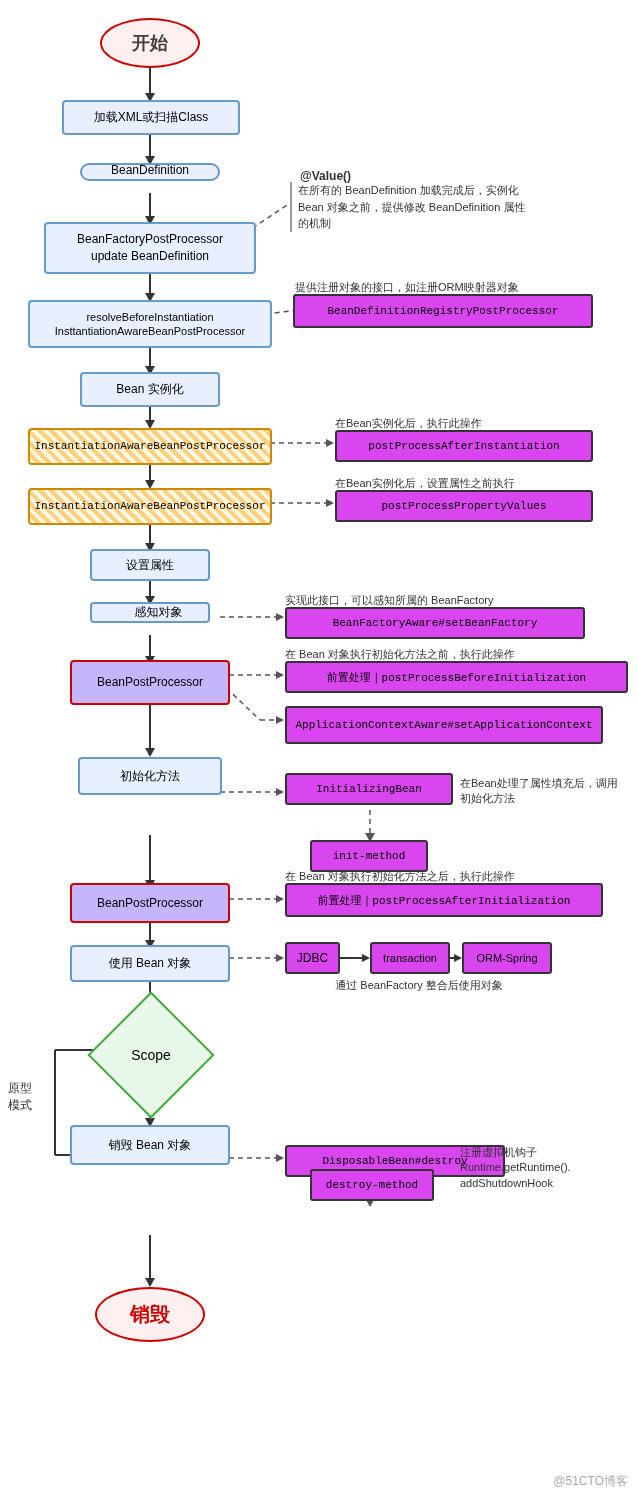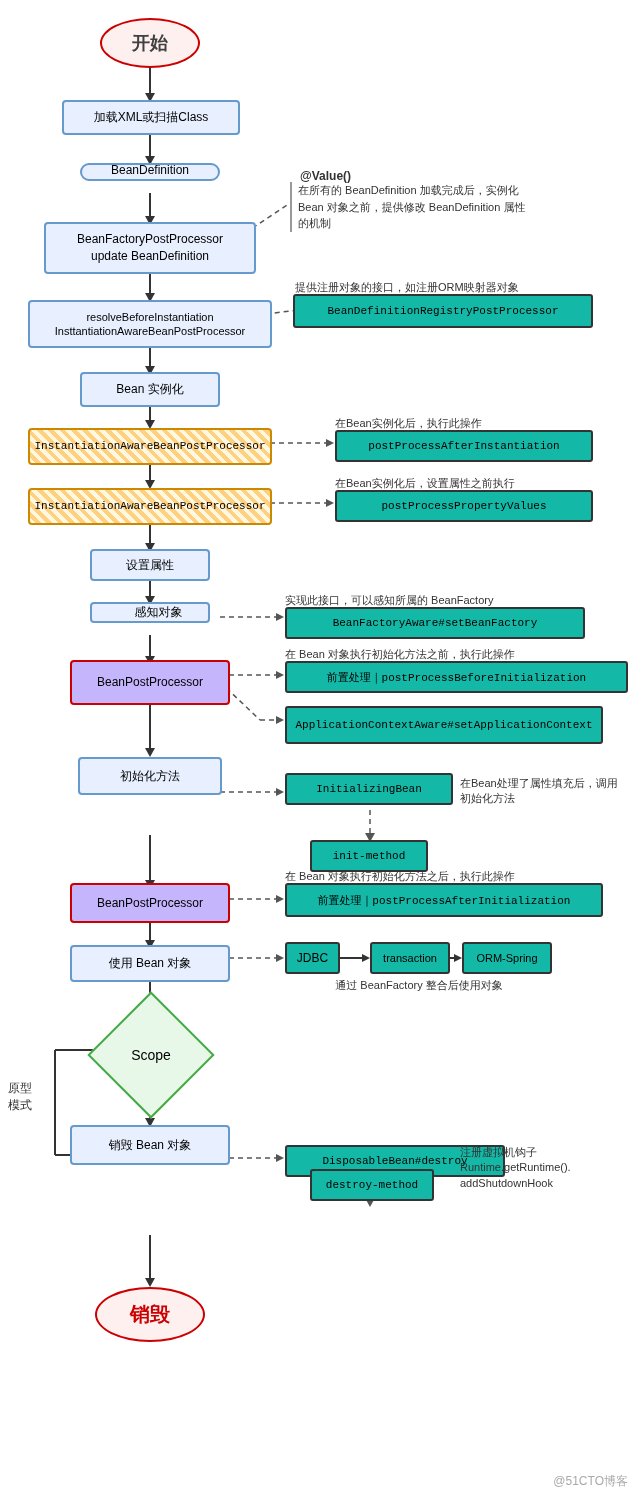--- a/index.html
+++ b/index.html
@@ -57,21 +57,21 @@
       border: 2px solid #cc0000;
       background: #c4b5fd;
       display: flex;
       align-items: center;
       justify-content: center;
       text-align: center;
       position: absolute;
     }
     .rect-white {
       border: 2px solid #333;
-      background: #14b8a6;
+      background: #d946ef;
       display: flex;
       align-items: center;
       justify-content: center;
       text-align: center;
       position: absolute;
     }
     .diamond {
       width: 90px;
       height: 90px;
       background: #e8f8e8;

